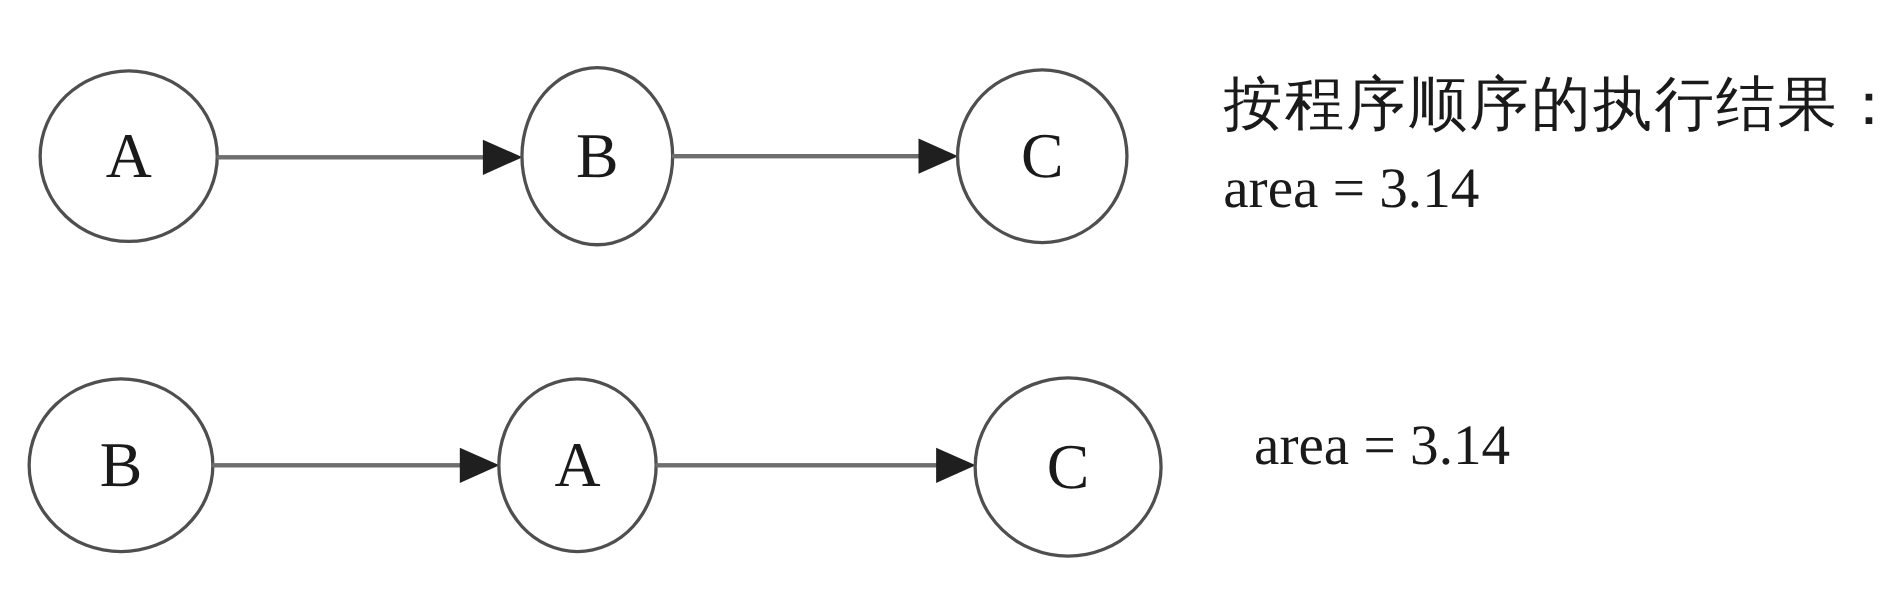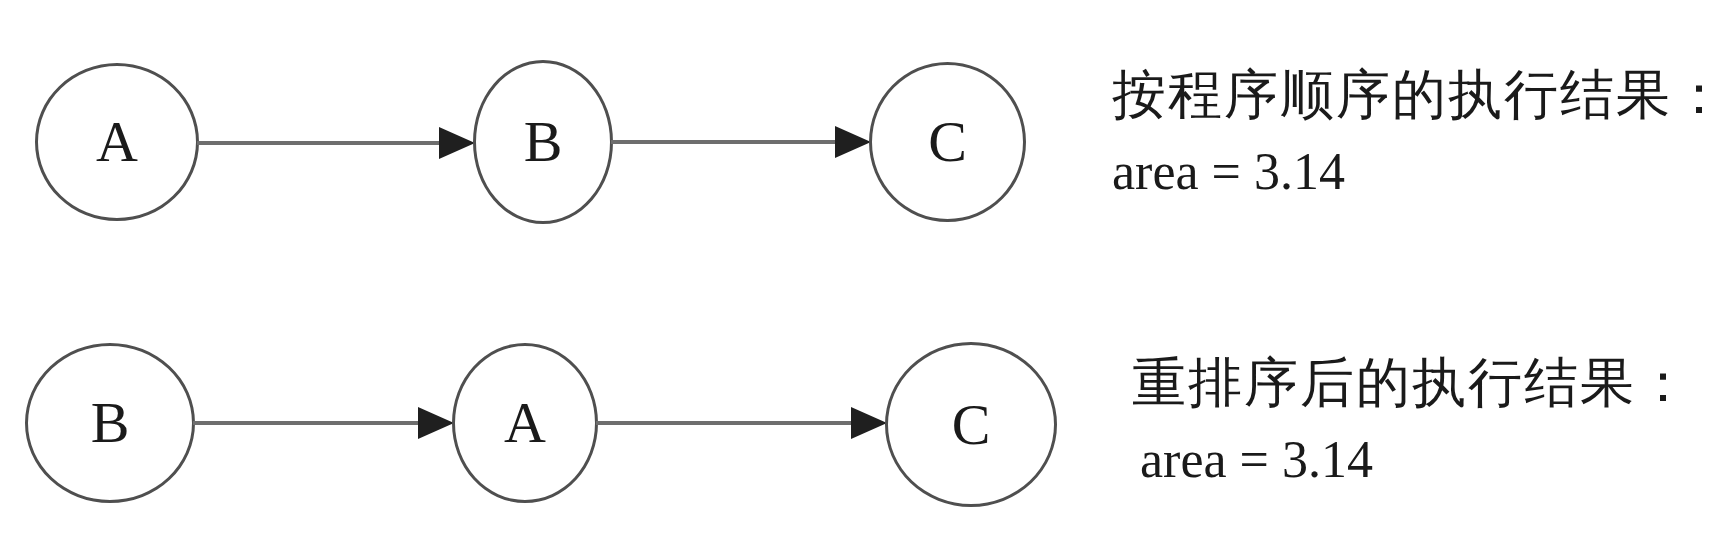--- a/index.html
+++ b/index.html
@@ -139,18 +139,17 @@
       <span class="node-label">A</span>
     </div>
     <div class="arrow r2-arrow-2">
       <div class="shaft"></div>
       <div class="head"></div>
     </div>
     <div class="node r2-node-c">
       <span class="node-label">C</span>
     </div>
     <div class="caption r2-caption">
-      <div class="cjk-line">重排序后的执行结果：</div>
       <div class="area-line">area = 3.14</div>
     </div>
   </div>
 
 </div>
 
 </body></html>

